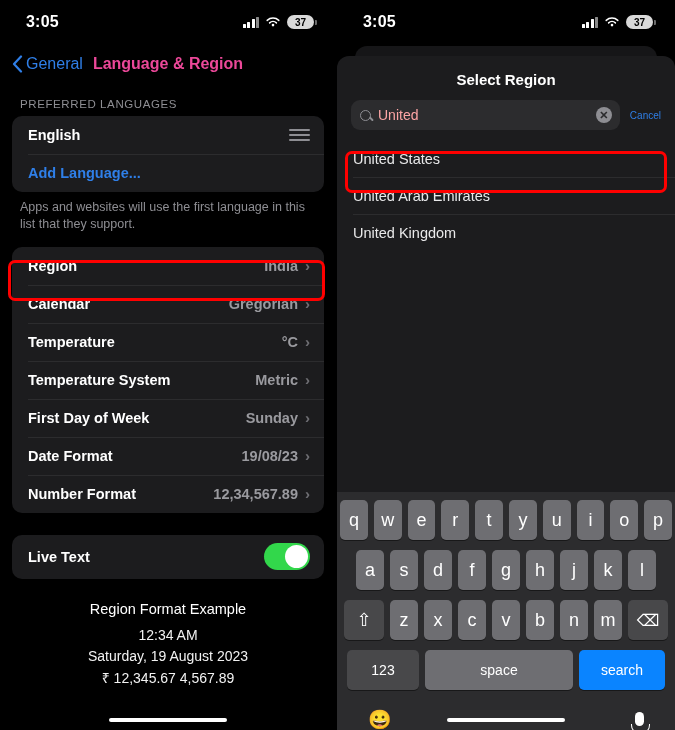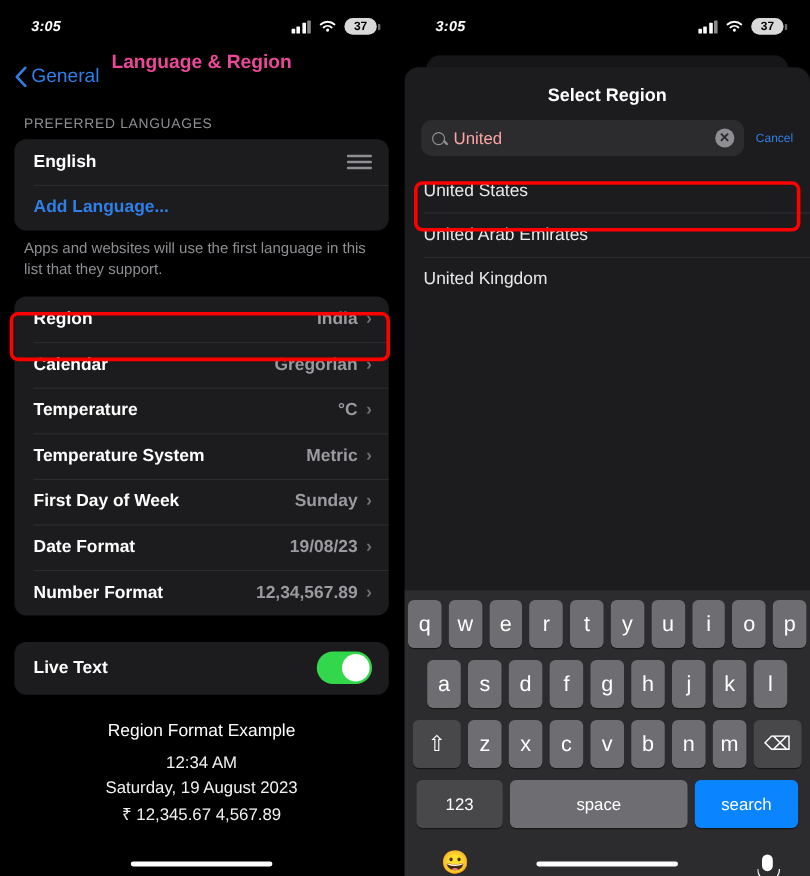--- a/index.html
+++ b/index.html
@@ -21,21 +21,21 @@
   .phone-right { width: 338px; }
 
   
   .statusbar {
     height: 44px;
     display: flex; align-items: center;
     justify-content: space-between;
     padding: 0 22px 0 26px;
     color: #fff;
   }
-  .sb-time { font-size: 12px; font-weight: bold; letter-spacing: .2px; font-style: italic; }
+  .sb-time { font-size: 16px; font-weight: bold; letter-spacing: .2px; }
   .sb-right { display: flex; align-items: center; gap: 6px; }
   .sig { display: flex; align-items: flex-end; gap: 1.5px; height: 11px; }
   .sig i { width: 3px; background: #fff; border-radius: .5px; display:block; }
   .sig i:nth-child(1){ height: 4px; }
   .sig i:nth-child(2){ height: 6px; }
   .sig i:nth-child(3){ height: 8.5px; }
   .sig i:nth-child(4){ height: 11px; background:#8a8a8a; }
   .batt {
     width: 27px; height: 14px; border-radius: 7px;
     background: #d9d9d9; color: #000;
@@ -43,21 +43,21 @@
     display: flex; align-items: center; justify-content: center;
     position: relative;
   }
   .batt::after{
     content:""; position:absolute; right:-3px; top:4.5px;
     width:2px; height:5px; background:#6a6a6a; border-radius:0 1px 1px 0;
   }
 
   
   .navbar {
-    height: 40px; display: flex; 
+    height: 40px; display: flex; align-items: center;
     position: relative; padding: 0 12px;
   }
   .back { display:flex; align-items:center; gap:3px; color:#2f7fe8; cursor:pointer; }
   .back-label { font-size: 16px; }
   .nav-title {
     position: absolute; left: 0; right: 0; text-align: center;
     color: #ec4899; font-size: 16px; font-weight: bold;
     pointer-events: none;
   }
 

